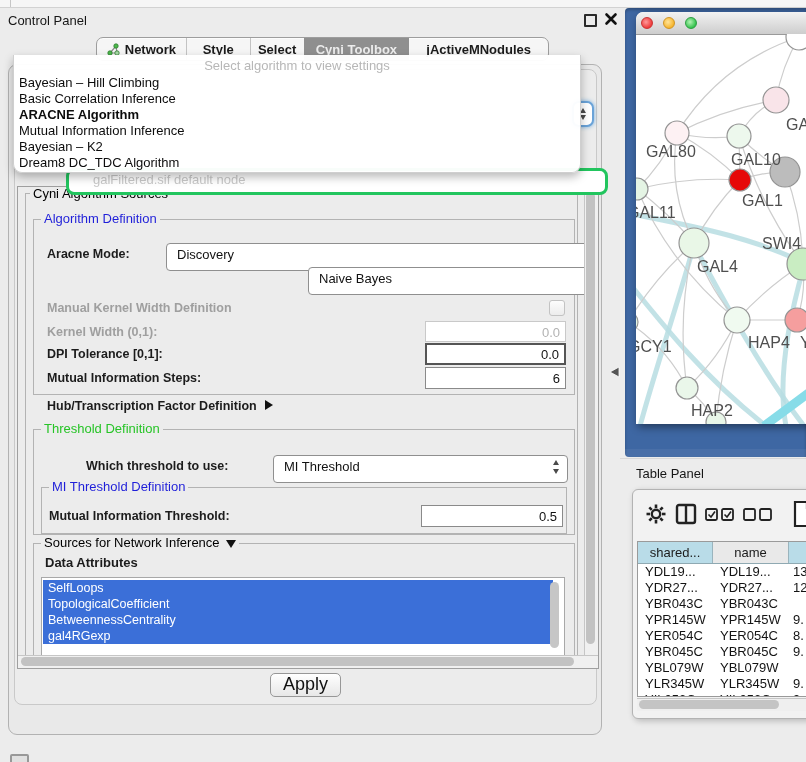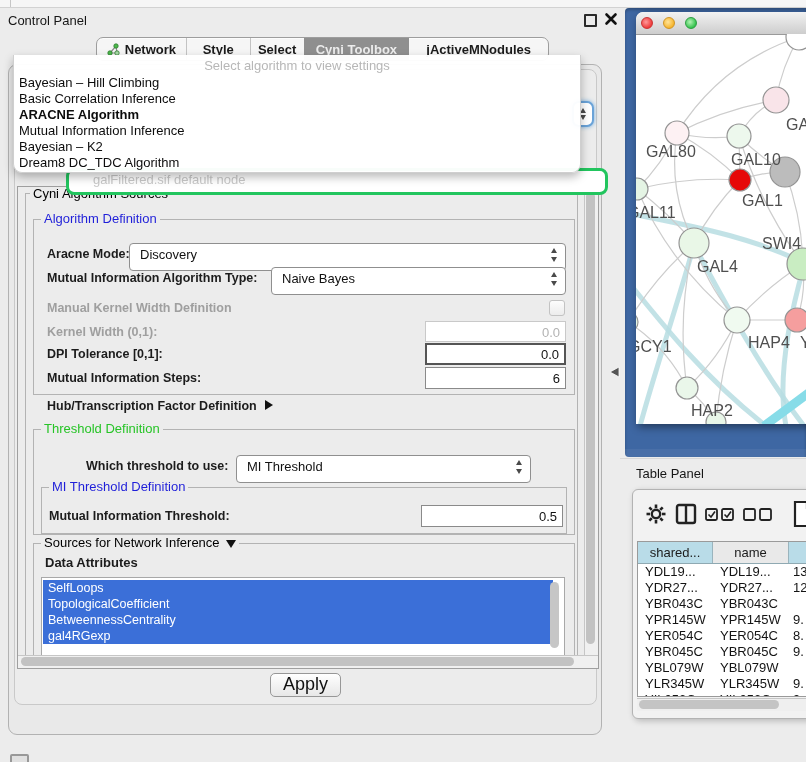--- a/index.html
+++ b/index.html
@@ -51,21 +51,21 @@
 
   
   .pane{left:17px;top:186px;width:580px;height:481px;border:1px solid #9f9f9f;background:#ececec;overflow:hidden;}
   .group{border:1px solid #b3b3b3;background:transparent;}
   .gtitle{font-size:13px;line-height:14px;background:#ececec;padding:0 3px;white-space:nowrap;z-index:2;}
   .gtitle.blue{color:var(--tblue);}
   .gtitle.green{color:var(--tgreen);}
   .flabel{font-size:12.5px;font-weight:bold;color:#1c1c1c;line-height:22px;white-space:nowrap;}
   .flabel.gray{color:#9f9f9f;}
   .combo{background:#fff;border:1px solid #8f8f8f;border-radius:4px;height:28px;font-size:13px;color:#111;
-         line-height:22px;padding-left:10px;box-sizing:border-box;}
+         line-height:22px;padding-left:10px;box-sizing:border-box;margin-left:37px;}
   .spup{position:absolute;width:0;height:0;border-left:3.5px solid transparent;border-right:3.5px solid transparent;
         border-bottom:5px solid #4a4a4a;}
   .spdn{position:absolute;width:0;height:0;border-left:3.5px solid transparent;border-right:3.5px solid transparent;
         border-top:5px solid #4a4a4a;}
   .combo .spup{right:8px;top:4px;} .combo .spdn{right:8px;top:13px;}
   .field{background:#fff;font-size:13px;text-align:right;padding-right:5px;line-height:21px;box-sizing:border-box;
          border:1px solid #8a8a8a;color:#111;}
   .field.disabled{border:1px solid #c9c9c9;color:#b2b2b2;}
   .field.active{border:2px solid #555;line-height:19px;}
   .checkbox{width:14px;height:14px;border:1.5px solid #c3c3c3;border-radius:3px;background:linear-gradient(#fdfdfd,#ececec);}
@@ -176,21 +176,20 @@
     <div class="abs group" style="left:15px;top:32px;width:540px;height:174px;"></div>
     <div class="abs gtitle blue" style="left:23px;top:25px;">Algorithm Definition</div>
 
     <div class="abs flabel" style="left:29px;top:56px;">Aracne Mode:</div>
     <div class="abs combo" style="left:111px;top:56px;width:437px;">
       <span>Discovery</span>
       <span class="spup"></span>
       <span class="spdn"></span>
     </div>
 
-    <div class="abs flabel" style="left:29px;top:80px;">Mutual Information Algorithm Type:</div>
     <div class="abs combo" style="left:253px;top:80px;width:295px;">
       <span>Naive Bayes</span>
       <span class="spup"></span>
       <span class="spdn"></span>
     </div>
 
     <div class="abs flabel gray" style="left:29px;top:110px;">Manual Kernel Width Definition</div>
     <div class="abs checkbox" style="left:531px;top:113px;"></div>
 
     <div class="abs flabel gray" style="left:29px;top:134px;">Kernel Width (0,1):</div>

